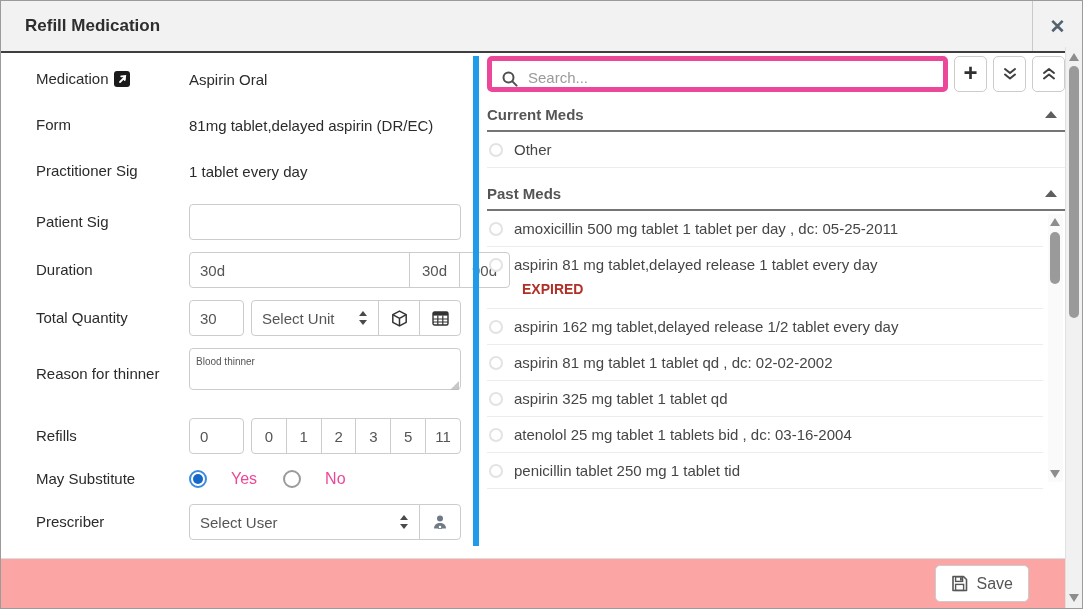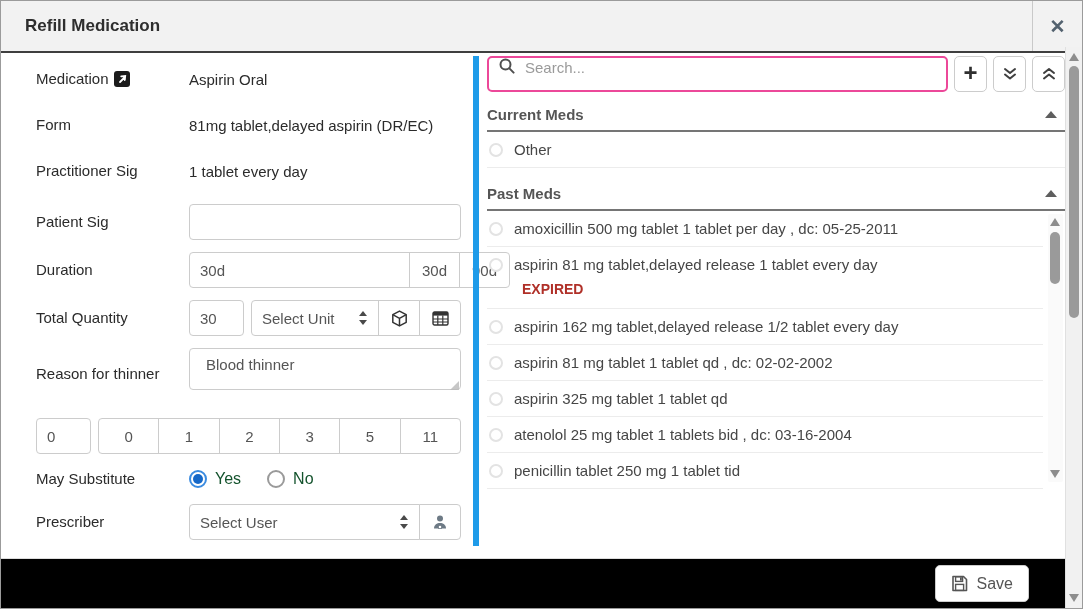--- a/index.html
+++ b/index.html
@@ -21,53 +21,53 @@
   .ext-icon{display:inline-block;vertical-align:-3px;margin-left:5px;}
   input.txt{box-sizing:border-box;height:36px;border:1px solid #ccc;border-radius:4px;padding:0 10px;font-size:15px;color:#555;font-family:"Liberation Sans",sans-serif;outline:none;}
   .full{width:100%;}
   .igroup{display:flex;width:100%;}
   .igroup > *{border-radius:0;margin-left:-1px;}
   .igroup > *:first-child{border-radius:4px 0 0 4px;margin-left:0;}
   .igroup > *:last-child{border-radius:0 4px 4px 0;}
   .gbtn{box-sizing:border-box;height:36px;background:#fff;border:1px solid #ccc;color:#555;font-size:15px;display:flex;align-items:center;justify-content:center;cursor:pointer;padding:0 12px;}
   .sel{box-sizing:border-box;height:36px;background:#fff;border:1px solid #ccc;color:#555;font-size:15px;display:flex;align-items:center;padding:0 10px;cursor:pointer;}
   .sel .sel-arrows{margin-left:auto;padding-left:8px;display:flex;}
-  textarea.txta{box-sizing:border-box;width:100%;height:42px;border:1px solid #ccc;border-radius:4px;padding:7px 16px;font-size:15px;color:#555;font-family:"Liberation Sans",sans-serif;resize:none;outline:none;position:relative;}
+  textarea.txta{box-sizing:border-box;width:100%;height:42px;border:1px solid #ccc;border-radius:4px;padding:7px 6px;font-size:10px;color:#555;font-family:"Liberation Sans",sans-serif;resize:none;outline:none;position:relative;}
   .ta-wrap{position:relative;width:100%;}
   .ta-grip{position:absolute;right:2px;bottom:4px;width:0;height:0;border-style:solid;border-width:0 0 9px 9px;border-color:transparent transparent #b9b9b9 transparent;opacity:.8;}
   
   .radio-row{display:flex;align-items:center;gap:26px;min-height:26px;}
-  .radio-opt{display:flex;align-items:center;gap:8px;font-size:16px;color:#14532d;cursor:pointer;}
+  .radio-opt{display:flex;align-items:center;gap:24px;font-size:16px;color:#ec4899;cursor:pointer;}
   .rdot{width:18px;height:18px;border-radius:50%;box-sizing:border-box;display:flex;align-items:center;justify-content:center;}
   .rdot.on{border:2px solid #3a8be0;}
   .rdot.on::after{content:"";width:10px;height:10px;border-radius:50%;background:#1568c8;}
   .rdot.off{border:2px solid #9a9a9a;background:#fff;}
   .icon-btn{width:42px;flex:none;}
   
   .meds-col{flex:1;margin-top:8px;height:490px;border-left:6px solid #1e9be9;box-sizing:border-box;padding-left:8px;display:flex;flex-direction:column;}
   .search-row{display:flex;gap:6px;margin-bottom:8px;flex:none;}
-  .search-box{flex:1;height:36px;box-sizing:border-box;border:2px solid #ec4899;border-radius:5px;display:flex;align-items:flex-start;padding:0 10px;gap:8px;background:#fff;}
+  .search-box{flex:1;height:36px;box-sizing:border-box;border:5px solid #ec4899;border-radius:5px;display:flex;align-items:flex-end;padding:0 10px;gap:8px;background:#fff;}
   .search-box input{border:none;outline:none;flex:1;font-size:15px;color:#555;font-family:"Liberation Sans",sans-serif;background:transparent;}
   .search-box input::placeholder{color:#9a9a9a;}
   .sq-btn{width:33px;height:36px;flex:none;box-sizing:border-box;border:1px solid #ccc;border-radius:5px;background:#fff;display:flex;align-items:center;justify-content:center;cursor:pointer;color:#3f3f3f;}
   .plus-glyph{font-size:24px;font-weight:bold;color:#2f2f2f;line-height:1;margin-top:-3px;}
   .sec-header{display:flex;align-items:center;font-size:15px;font-weight:bold;color:#555;padding:6px 8px 7px 0;border-bottom:2px solid #757575;flex:none;cursor:pointer;}
   .caret-up{margin-left:auto;width:0;height:0;border-left:6px solid transparent;border-right:6px solid transparent;border-bottom:7px solid #5e5e5e;}
   .med-row{display:flex;align-items:center;gap:11px;padding:9px 4px 9px 2px;border-bottom:1px solid #ececec;font-size:15px;color:#464646;cursor:pointer;}
   .mini-radio{width:14px;height:14px;border-radius:50%;border:2px solid #e3e3e3;box-sizing:border-box;flex:none;background:#fff;}
   .past-list{position:relative;flex:none;height:287px;overflow:hidden;padding-right:22px;}
   .med-item-main{display:flex;align-items:center;gap:11px;}
   .expired-badge{margin-left:33px;padding:8px 0 2px 0;font-size:14px;font-weight:bold;color:#b03028;}
   
   .inner-sb{position:absolute;top:3px;right:2px;width:15px;height:268px;background:#fafafa;border-radius:2px;}
   .sb-arrow-up{position:absolute;top:4px;left:2px;width:0;height:0;border-left:5px solid transparent;border-right:5px solid transparent;border-bottom:8px solid #8d8d8d;cursor:pointer;}
   .sb-arrow-down{position:absolute;bottom:4px;left:2px;width:0;height:0;border-left:5px solid transparent;border-right:5px solid transparent;border-top:8px solid #8d8d8d;cursor:pointer;}
   .inner-thumb{position:absolute;top:18px;left:2px;width:10px;height:52px;background:#9a9a9a;border-radius:6px;cursor:grab;}
   
-  .footer{position:absolute;left:0;right:17px;bottom:0;height:50px;border-top:1px solid #ddd;background:#000000;display:flex;align-items:center;justify-content:flex-end;padding-right:36px;box-sizing:border-box;}
+  .footer{position:absolute;left:0;right:17px;bottom:0;height:50px;border-top:1px solid #ddd;background:#fca5a5;display:flex;align-items:center;justify-content:flex-end;padding-right:36px;box-sizing:border-box;}
   .save-btn{display:flex;align-items:center;gap:9px;height:37px;padding:0 15px;border:1px solid #ccc;border-radius:5px;background:#fff;color:#555;font-size:16px;cursor:pointer;font-family:"Liberation Sans",sans-serif;}
   
   .outer-sb{position:absolute;top:46px;right:0;bottom:0;width:17px;background:#f1f1f1;border-left:1px solid #e0e0e0;box-sizing:border-box;}
   .outer-sb .sb-arrow-up{left:3px;}
   .outer-sb .sb-arrow-down{left:3px;}
   .outer-thumb{position:absolute;top:19px;left:3px;width:10px;height:252px;background:#9a9a9a;border-radius:6px;cursor:grab;}
   svg{display:block;}
 </style>
 </head>
 <body>
@@ -168,20 +168,21 @@
         <div class="flabel" style="padding-top:6px;">Reason for thinner</div>
         <div class="fctrl">
           <div class="ta-wrap">
             <textarea class="txta" style="">Blood thinner</textarea>
             <span class="ta-grip"></span>
           </div>
         </div>
       </div>
 
       <div class="frow r-input">
+        <div class="flabel">Refills</div>
         <div class="fctrl">
           <input class="txt" style="width: 55px; margin-right: 7px; flex: 0 0 auto;" type="text" value="0">
           <div class="igroup" style="flex:1;">
             <button class="gbtn" style="flex:1;padding:0;">0</button>
             <button class="gbtn" style="flex:1;padding:0;">1</button>
             <button class="gbtn" style="flex:1;padding:0;">2</button>
             <button class="gbtn" style="flex:1;padding:0;">3</button>
             <button class="gbtn" style="flex:1;padding:0;">5</button>
             <button class="gbtn" style="flex:1;padding:0;">11</button>
           </div>

